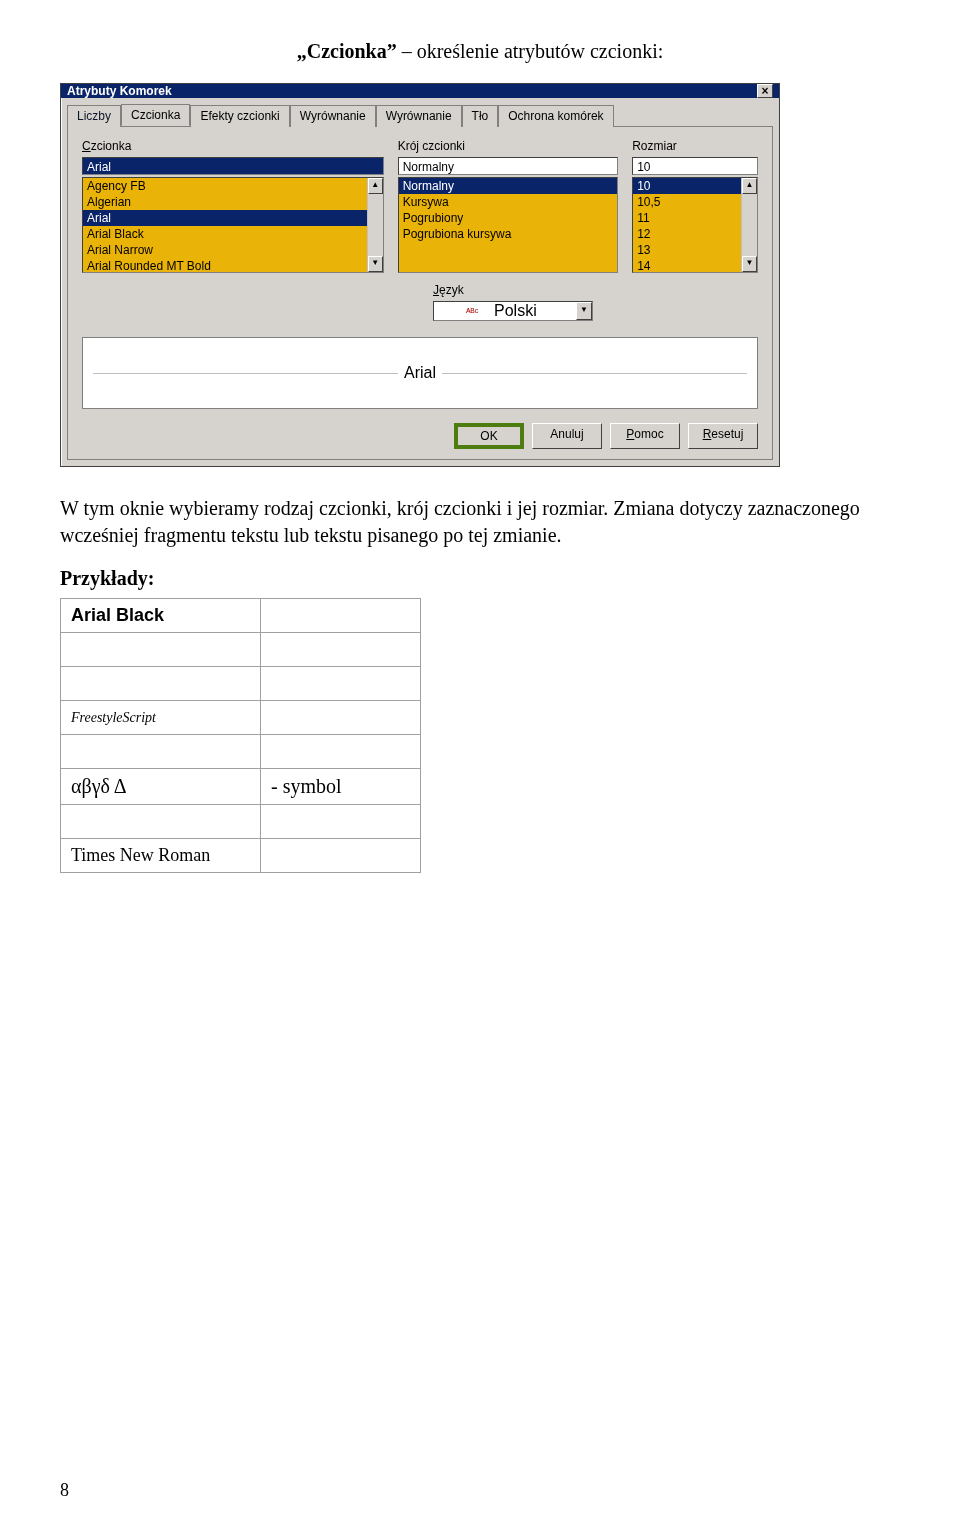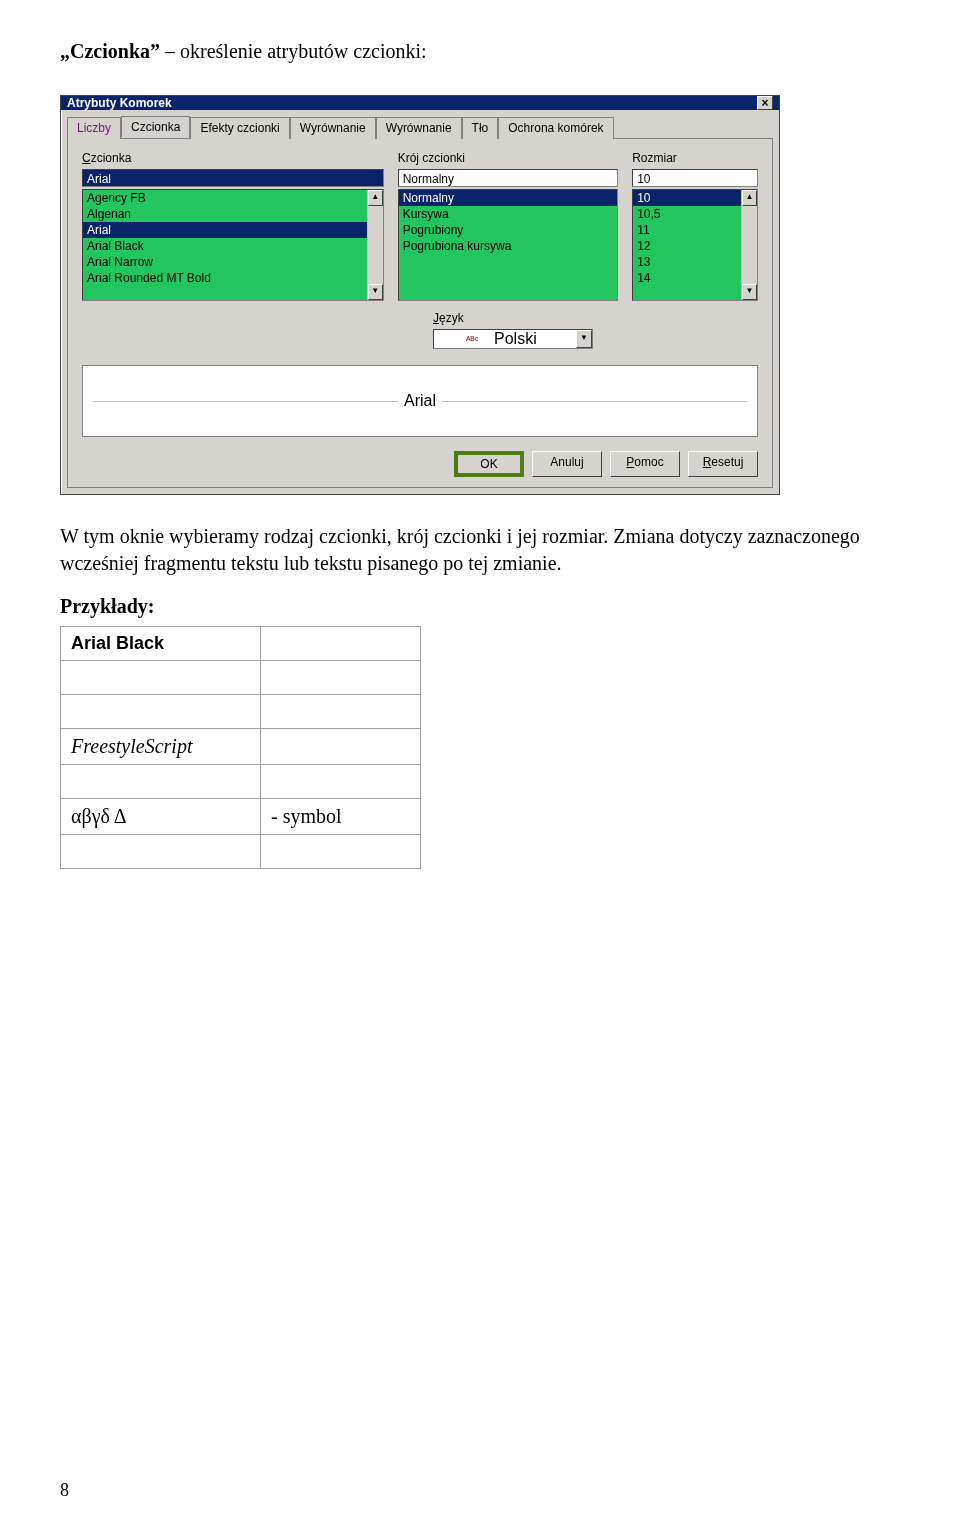--- a/index.html
+++ b/index.html
@@ -5,21 +5,21 @@
   * { box-sizing: border-box; }
   body {
     margin: 0;
     padding: 40px 60px;
     font-family: "Times New Roman", serif;
     font-size: 20px;
     background: #fff;
     color: #000;
     width: 960px;
   }
-  .heading-line { margin-bottom: 32px; }
+  .heading-line { margin-bottom: 20px; text-align: center; }
   .bold { font-weight: bold; }
   .dialog-container { margin: 0 0 28px 0; }
   .dialog {
     width: 720px;
     background: #d6d3ce;
     border: 1px solid #404040;
     box-shadow: 1px 1px 0 #fff inset;
     font-family: Tahoma, Arial, sans-serif;
     font-size: 12px;
     color: #000;
@@ -60,21 +60,21 @@
     position:relative;
     top:1px;
   }
   .tab.active {
     background:#d6d3ce;
     border-bottom:1px solid #d6d3ce;
     font-weight:normal;
     top:0;
     z-index:2;
   }
-  .tab.faint { color:#701a75; }
+  .tab.faint { color:#0f172a; }
   .tab-panel {
     border:1px solid #808080;
     margin:0 6px 6px 6px;
     padding:12px 14px 10px 14px;
     background:#d6d3ce;
   }
   .cols { display:flex; gap:14px; }
   .col { display:flex; flex-direction:column; }
   .col-font { flex: 1 1 44%; }
   .col-style { flex: 1 1 32%; }
@@ -85,25 +85,25 @@
     background:#fff;
     border:1px solid #808080;
     border-top-color:#404040;
     border-left-color:#404040;
     padding:2px 4px;
     font-size:12px;
     height:18px;
   }
   .tbox.sel { background:#0a246a; color:#fff; }
   .listbox {
-    background:#22c55e;
+    background:#eab308;
     border:1px solid #808080;
     border-top-color:#404040;
     border-left-color:#404040;
-    height:112px;
+    height:96px;
     overflow:hidden;
     position:relative;
     margin-top:2px;
   }
   .listitem {
     padding:1px 4px;
     font-size:12px;
     white-space:nowrap;
   }
   .listitem.listsel { background:#0a246a; color:#fff; }
@@ -175,21 +175,21 @@
   .examples-table td {
     border:1px solid #a0a0a0;
     padding:6px 10px;
     vertical-align:middle;
     height:34px;
   }
   .examples-table td.col-a { width:200px; }
   .examples-table td.col-b { width:160px; }
   .f-arialblack { font-family: "Arial Black", Arial, sans-serif; font-weight:900; font-size:18px; }
   .f-broadway { font-family: Impact, "Arial Black", sans-serif; font-weight:bold; letter-spacing:1px; font-size:18px; }
-  .f-freestyle { font-family: "Brush Script MT", cursive; font-style:italic; font-size:20px; }
+  .f-freestyle { font-family: "Brush Script MT", cursive; font-style:italic; font-size:14px; }
   .f-symbol { font-family: "Times New Roman", serif; font-size:20px; }
   .f-times { font-family: "Times New Roman", serif; font-size:18px; }
 
   .page-num { position:absolute; font-family:"Times New Roman",serif; font-size:18px; }
 </style>
 </head>
 <body>
 
 <div class="heading-line">
   <span class="bold">„Czcionka”</span><span> – określenie atrybutów czcionki:</span>
@@ -312,16 +312,20 @@
     <td class="col-b"></td>
   </tr>
   <tr>
     <td class="col-a f-symbol">αβγδ Δ</td>
     <td class="col-b">- symbol</td>
   </tr>
   <tr>
     <td class="col-a"></td>
     <td class="col-b"></td>
   </tr>
+  <tr>
+    <td class="col-a f-times">Times New Roman</td>
+    <td class="col-b"></td>
+  </tr>
 </tbody>
   </table>
 
 <div class="page-num" style="left:60px; top:1480px;">8</div>
 
 </body></html>

